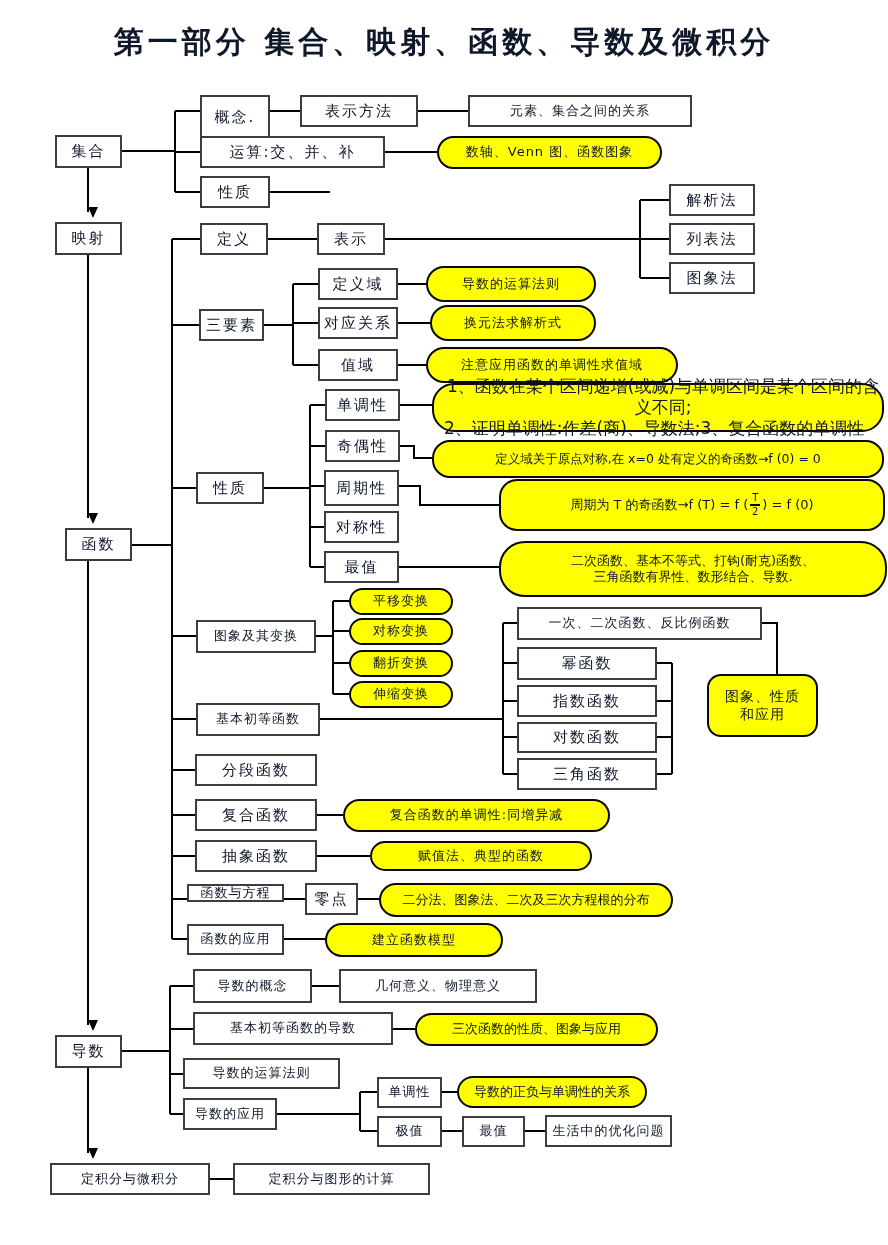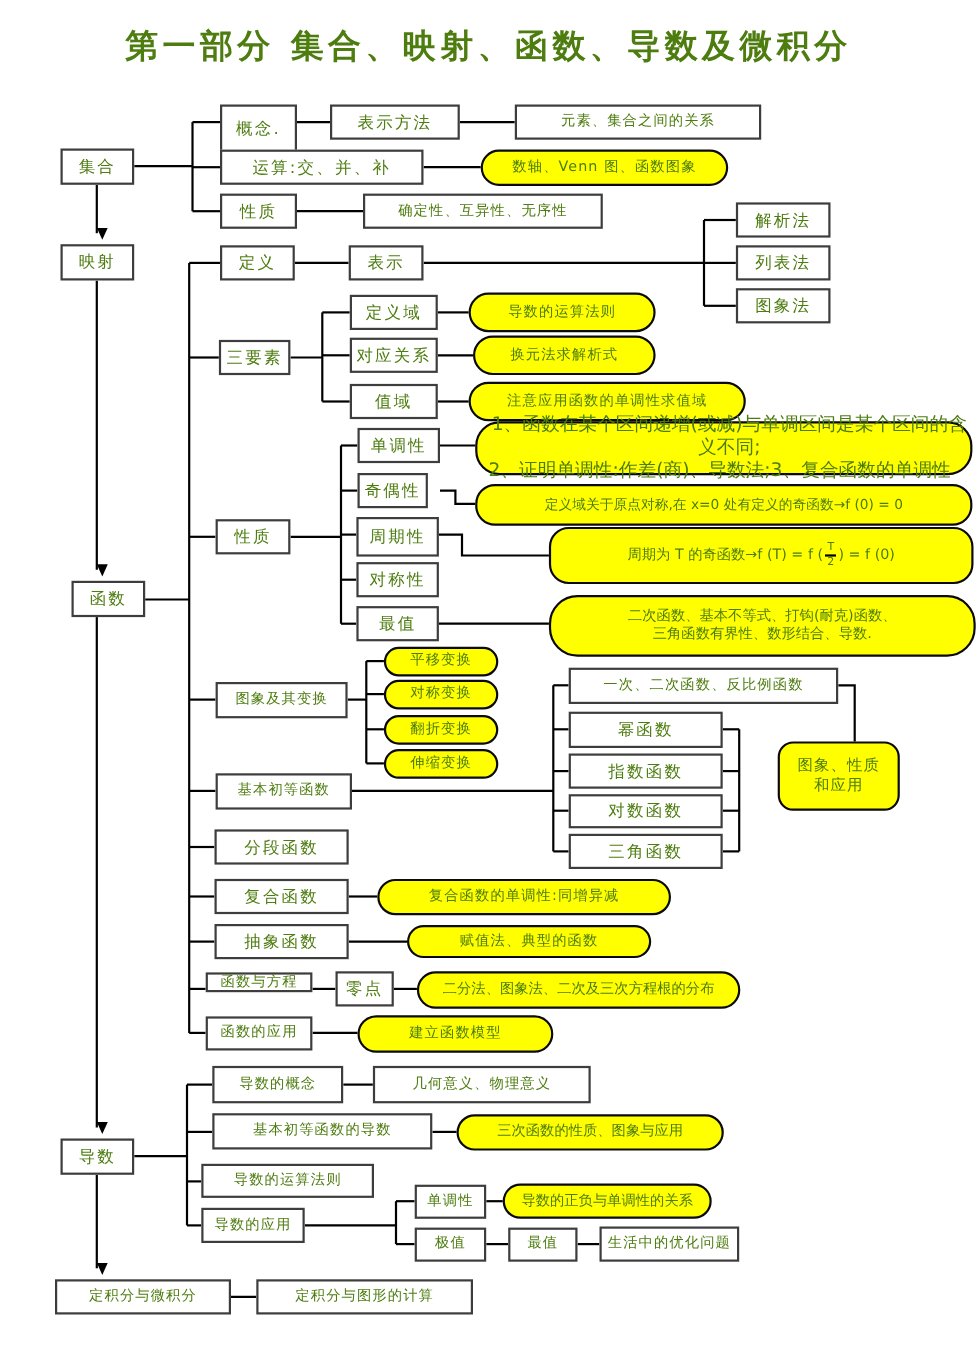--- a/index.html
+++ b/index.html
@@ -1,17 +1,17 @@
 <!DOCTYPE html>
 <html><head>
 <meta charset="utf-8">
 <style>
   html,body{margin:0;padding:0;background:#ffffff;}
   #canvas{position:relative;width:888px;height:1245px;background:#ffffff;overflow:hidden;
-          font-family:"DejaVu Sans","Liberation Sans",sans-serif;color:#4d7c0f;}
+          font-family:"DejaVu Sans","Liberation Sans",sans-serif;color:#0f172a;}
   #wires{position:absolute;left:0;top:0;width:888px;height:1245px;}
   .title{position:absolute;left:0;top:22px;width:888px;text-align:center;
          font-size:30px;font-weight:bold;letter-spacing:4px;}
   .box{position:absolute;background:#fff;border:2px solid #3d3d3d;
        display:flex;align-items:center;justify-content:center;text-align:center;
        font-size:15px;letter-spacing:2px;box-sizing:border-box;line-height:1.1;}
   .pill{position:absolute;background:#FFFF00;border:2px solid #0a0a0a;
         display:flex;flex-direction:column;align-items:center;justify-content:center;text-align:center;
         font-size:13px;letter-spacing:1px;box-sizing:border-box;line-height:1.25;}
   .stadium{border-radius:18px;}
@@ -147,39 +147,38 @@
   <div class="box" style="left:55px;top:1035px;width:67px;height:33px">导数</div>
   <div class="box small" style="left:50px;top:1163px;width:160px;height:32px">定积分与微积分</div>
   <div class="box small" style="left:233px;top:1163px;width:197px;height:32px">定积分与图形的计算</div>
 
   <div class="box" style="left:200px;top:95px;width:70px;height:45px">概念.</div>
   <div class="box" style="left:300px;top:95px;width:118px;height:32px">表示方法</div>
   <div class="box small" style="left:468px;top:95px;width:224px;height:32px">元素、集合之间的关系</div>
   <div class="box" style="left:200px;top:136px;width:185px;height:32px">运算:交、并、补</div>
   <div class="pill stadium" style="left:437px;top:136px;width:225px;height:33px">数轴、Venn 图、函数图象</div>
   <div class="box" style="left:200px;top:176px;width:70px;height:32px">性质</div>
-  <div class="box small" style="left:330px;top:176px;width:218px;height:32px">确定性、互异性、无序性</div>
 
   <div class="box" style="left:200px;top:223px;width:68px;height:32px">定义</div>
   <div class="box" style="left:317px;top:223px;width:68px;height:32px">表示</div>
   <div class="box" style="left:669px;top:184px;width:86px;height:32px">解析法</div>
   <div class="box" style="left:669px;top:223px;width:86px;height:32px">列表法</div>
   <div class="box" style="left:669px;top:262px;width:86px;height:32px">图象法</div>
 
   <div class="box" style="left:199px;top:309px;width:65px;height:32px">三要素</div>
   <div class="box" style="left:318px;top:268px;width:80px;height:32px">定义域</div>
   <div class="box" style="left:318px;top:307px;width:80px;height:32px">对应关系</div>
   <div class="box" style="left:318px;top:349px;width:80px;height:32px">值域</div>
   <div class="pill stadium" style="left:426px;top:266px;width:170px;height:36px">导数的运算法则</div>
   <div class="pill stadium" style="left:426px;top:347px;width:252px;height:36px">注意应用函数的单调性求值域</div>
   <div class="pill stadium" style="left:430px;top:305px;width:166px;height:36px">换元法求解析式</div>
 
   <div class="box" style="left:196px;top:472px;width:68px;height:32px">性质</div>
   <div class="box" style="left:325px;top:389px;width:75px;height:32px">单调性</div>
-  <div class="box" style="left:325px;top:430px;width:64px;height:32px">奇偶性</div>
+  <div class="box" style="left:325px;top:430px;width:75px;height:32px">奇偶性</div>
   <div class="box" style="left:324px;top:470px;width:75px;height:36px">周期性</div>
   <div class="box" style="left:324px;top:511px;width:75px;height:32px">对称性</div>
   <div class="box" style="left:324px;top:551px;width:75px;height:32px">最值</div>
 
   <div class="pill" style="left:432px;top:383px;width:452px;height:49px;border-radius:22px;font-size:17px;letter-spacing:0;align-items:flex-start;padding-left:10px">
     <div>1、函数在某个区间递增(或减)与单调区间是某个区间的含义不同;</div>
     <div>2、证明单调性:作差(商)、导数法;3、复合函数的单调性</div>
   </div>
   <div class="pill stadium" style="left:432px;top:440px;width:452px;height:38px;font-size:12.5px;letter-spacing:0">定义域关于原点对称,在 x=0 处有定义的奇函数→f (0) = 0</div>
   <div class="pill stadium inline-row" style="left:499px;top:479px;width:386px;height:52px;font-size:13px;letter-spacing:0;flex-direction:row">

